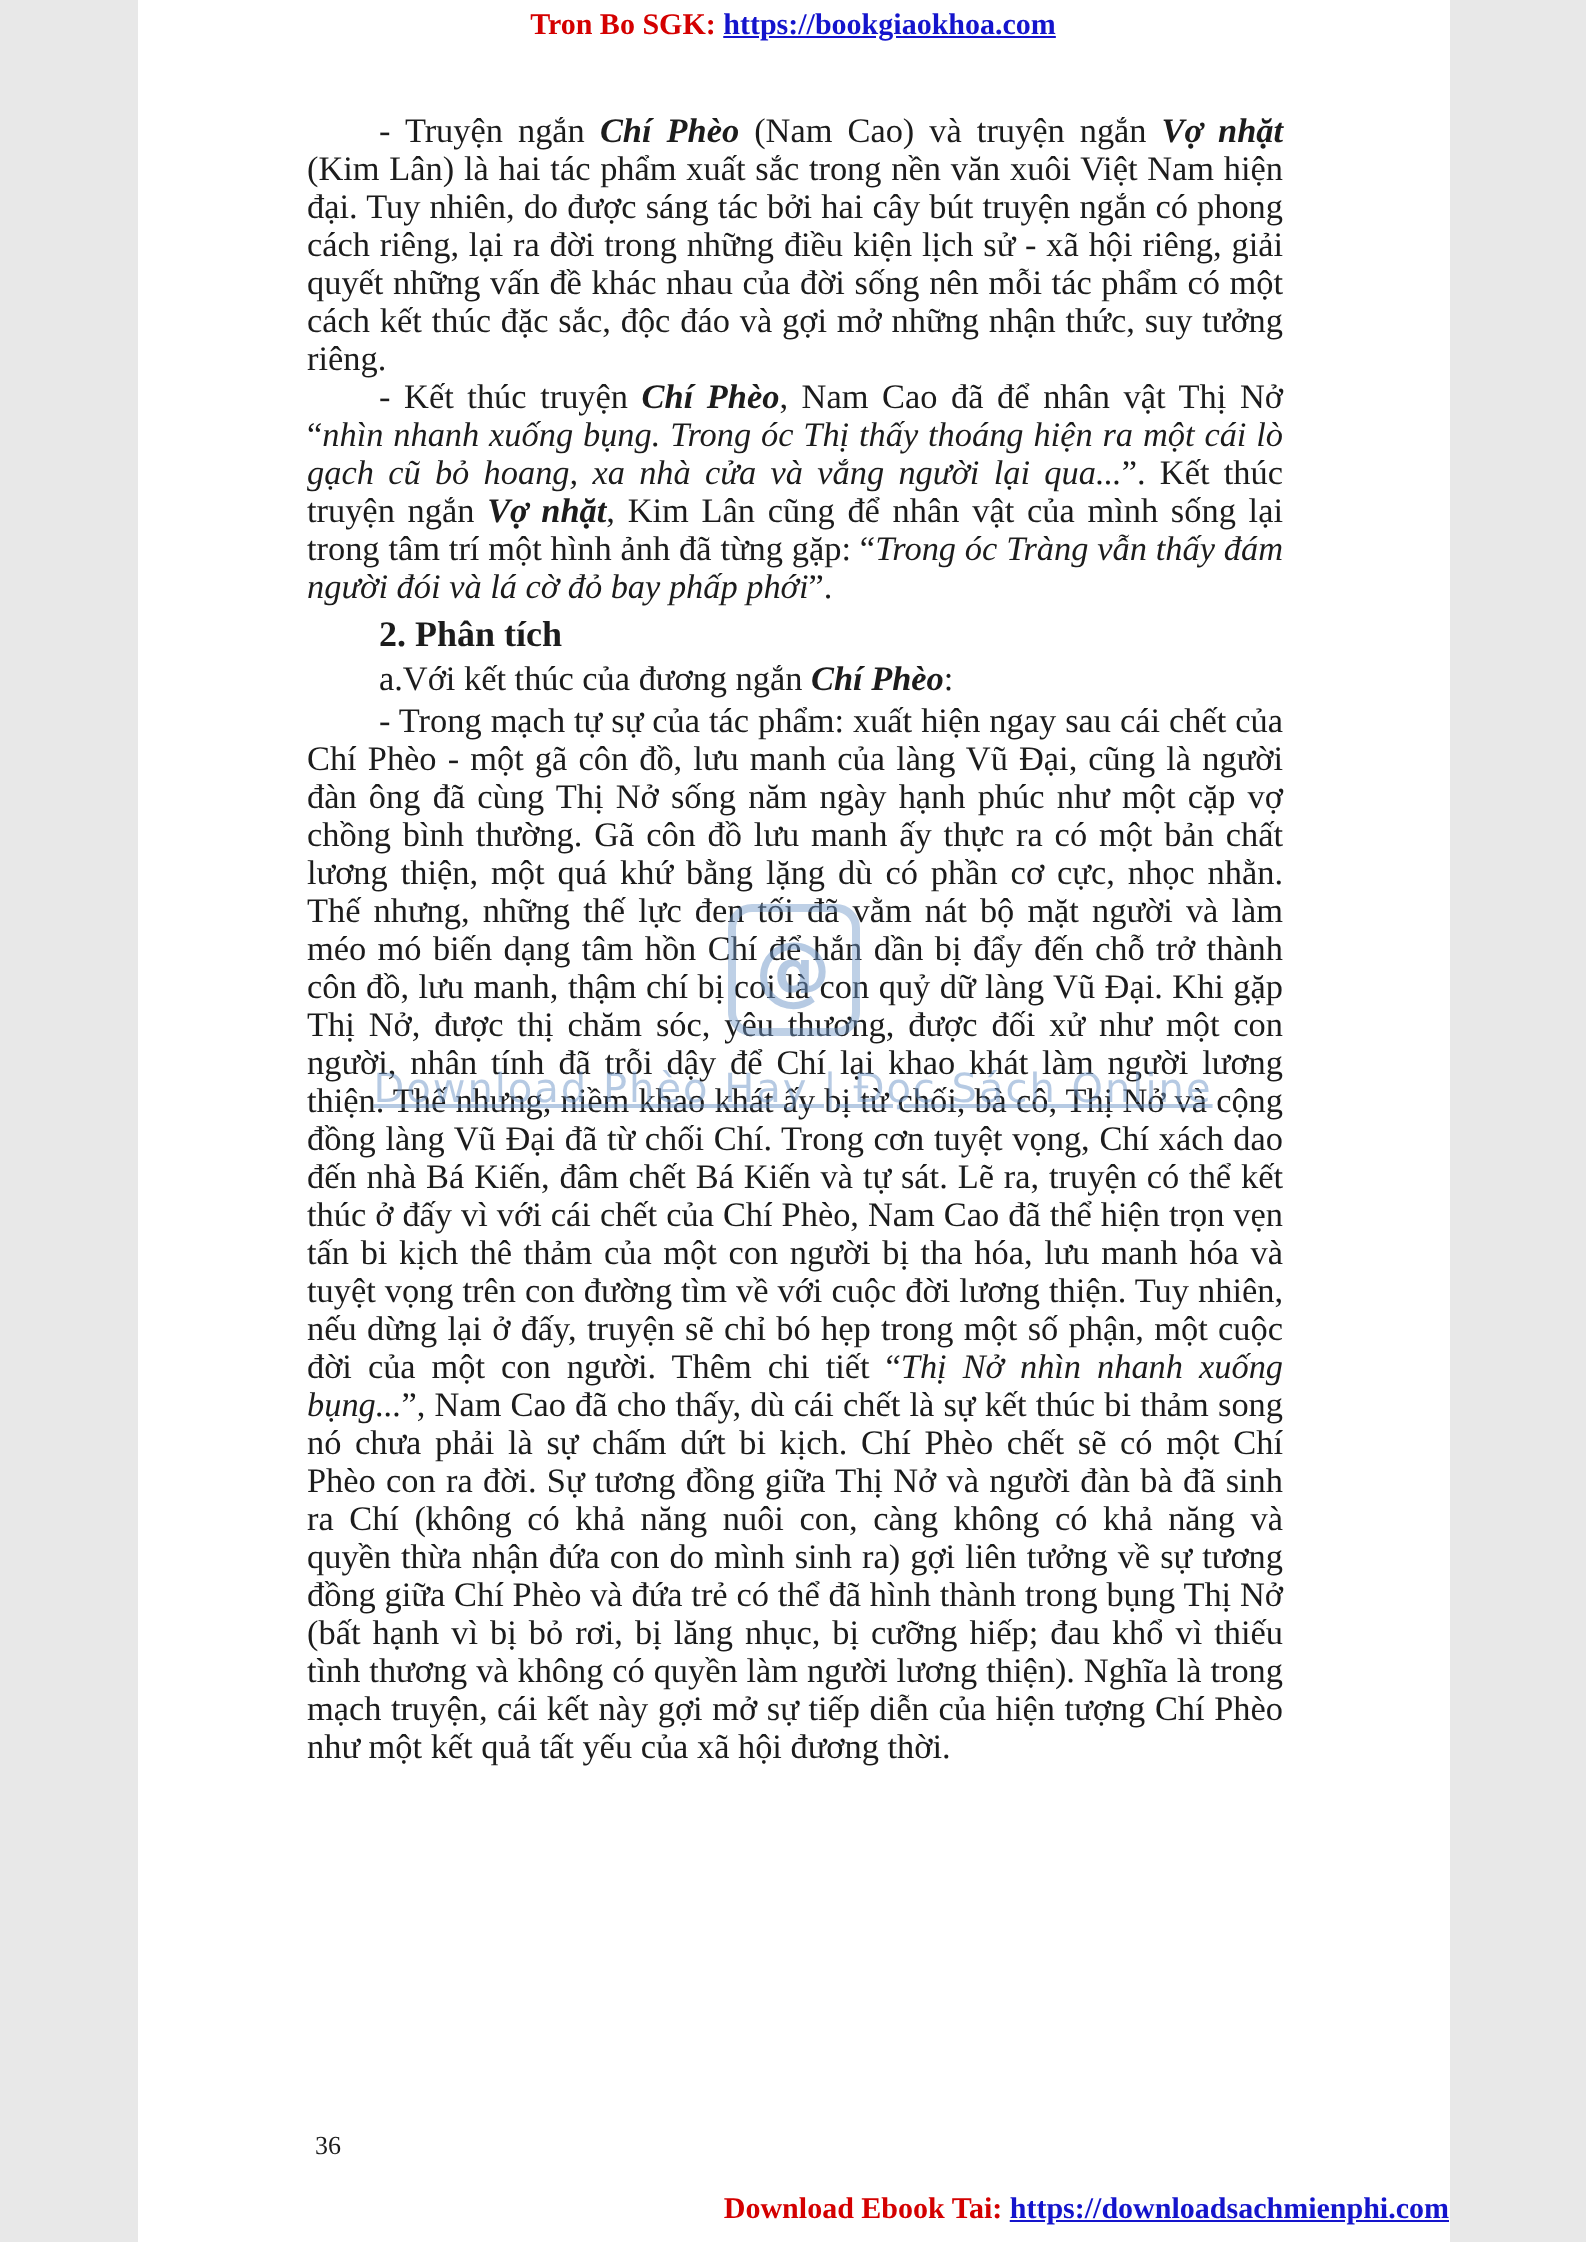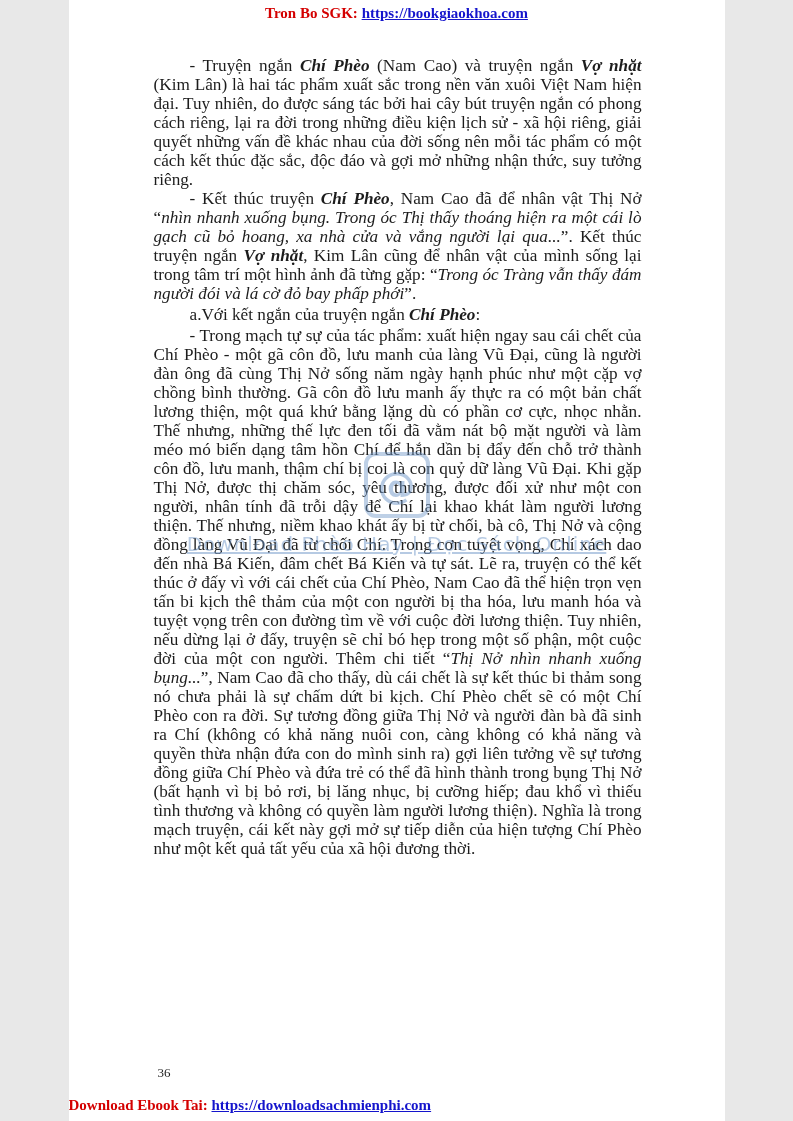--- a/index.html
+++ b/index.html
@@ -73,39 +73,40 @@
     font-family:"DejaVu Sans", sans-serif;
   }
   .page-number {
     position:absolute;
     left:89px; bottom:40px;
     font-size:13px;
     z-index:1;
   }
   .bottom-banner {
     position:absolute; bottom:7px; left:0; right:0;
-    text-align:left;
+    text-align:right;
     font-size:15px; font-weight:bold;
   }
 </style>
 </head>
 <body>
 
 <div class="page">
 
   <div class="top-banner">
     <span class="banner-label">Tron Bo SGK:</span>
     <span> </span>
     <span class="banner-url">https://bookgiaokhoa.com</span>
   </div>
 
   <div class="content">
       <p class="body"><span>- Truyện ngắn </span><span style="font-style: italic; font-weight: bold;">Chí Phèo</span><span> (Nam Cao) và truyện ngắn </span><span style="font-style: italic; font-weight: bold;">Vợ nhặt</span><span> (Kim Lân) là hai tác phẩm xuất sắc trong nền văn xuôi Việt Nam hiện đại. Tuy nhiên, do được sáng tác bởi hai cây bút truyện ngắn có phong cách riêng, lại ra đời trong những điều kiện lịch sử - xã hội riêng, giải quyết những vấn đề khác nhau của đời sống nên mỗi tác phẩm có một cách kết thúc đặc sắc, độc đáo và gợi mở những nhận thức, suy tưởng riêng.</span></p>
       <p class="body"><span>- Kết thúc truyện </span><span style="font-style: italic; font-weight: bold;">Chí Phèo</span><span>, Nam Cao đã để nhân vật Thị Nở “</span><span style="font-style: italic;">nhìn nhanh xuống bụng. Trong óc Thị thấy thoáng hiện ra một cái lò gạch cũ bỏ hoang, xa nhà cửa và vắng người lại qua...</span><span>”. Kết thúc truyện ngắn </span><span style="font-style: italic; font-weight: bold;">Vợ nhặt</span><span>, Kim Lân cũng để nhân vật của mình sống lại trong tâm trí một hình ảnh đã từng gặp: “</span><span style="font-style: italic;">Trong óc Tràng vẫn thấy đám người đói và lá cờ đỏ bay phấp phới</span><span>”.</span></p>
-      <p class="sub"><span>a.Với kết ngắn của truyện ngắn </span><span style="font-style: italic; font-weight: bold;">Chí Phèo</span><span>:</span></p>
+      <p class="heading"><span style="font-weight: bold;">2. Phân tích</span></p>
+      <p class="sub"><span>a.Với kết thúc của đương ngắn </span><span style="font-style: italic; font-weight: bold;">Chí Phèo</span><span>:</span></p>
       <p class="body"><span>- Trong mạch tự sự của tác phẩm: xuất hiện ngay sau cái chết của Chí Phèo - một gã côn đồ, lưu manh của làng Vũ Đại, cũng là người đàn ông đã cùng Thị Nở sống năm ngày hạnh phúc như một cặp vợ chồng bình thường. Gã côn đồ lưu manh ấy thực ra có một bản chất lương thiện, một quá khứ bằng lặng dù có phần cơ cực, nhọc nhằn. Thế nhưng, những thế lực đen tối đã vằm nát bộ mặt người và làm méo mó biến dạng tâm hồn Chí để hắn dần bị đẩy đến chỗ trở thành côn đồ, lưu manh, thậm chí bị coi là con quỷ dữ làng Vũ Đại. Khi gặp Thị Nở, được thị chăm sóc, yêu thương, được đối xử như một con người, nhân tính đã trỗi dậy để Chí lại khao khát làm người lương thiện. Thế nhưng, niềm khao khát ấy bị từ chối, bà cô, Thị Nở và cộng đồng làng Vũ Đại đã từ chối Chí. Trong cơn tuyệt vọng, Chí xách dao đến nhà Bá Kiến, đâm chết Bá Kiến và tự sát. Lẽ ra, truyện có thể kết thúc ở đấy vì với cái chết của Chí Phèo, Nam Cao đã thể hiện trọn vẹn tấn bi kịch thê thảm của một con người bị tha hóa, lưu manh hóa và tuyệt vọng trên con đường tìm về với cuộc đời lương thiện. Tuy nhiên, nếu dừng lại ở đấy, truyện sẽ chỉ bó hẹp trong một số phận, một cuộc đời của một con người. Thêm chi tiết “</span><span style="font-style: italic;">Thị Nở nhìn nhanh xuống bụng...</span><span>”, Nam Cao đã cho thấy, dù cái chết là sự kết thúc bi thảm song nó chưa phải là sự chấm dứt bi kịch. Chí Phèo chết sẽ có một Chí Phèo con ra đời. Sự tương đồng giữa Thị Nở và người đàn bà đã sinh ra Chí (không có khả năng nuôi con, càng không có khả năng và quyền thừa nhận đứa con do mình sinh ra) gợi liên tưởng về sự tương đồng giữa Chí Phèo và đứa trẻ có thể đã hình thành trong bụng Thị Nở (bất hạnh vì bị bỏ rơi, bị lăng nhục, bị cưỡng hiếp; đau khổ vì thiếu tình thương và không có quyền làm người lương thiện). Nghĩa là trong mạch truyện, cái kết này gợi mở sự tiếp diễn của hiện tượng Chí Phèo như một kết quả tất yếu của xã hội đương thời.</span></p>
     </div>
 
   <div class="watermark">
     <div>
       <span class="wm-logo">@</span>
     </div>
     <div class="wm-tag">Download Phèo Hay | Đọc Sách Online</div>
   </div>
 

